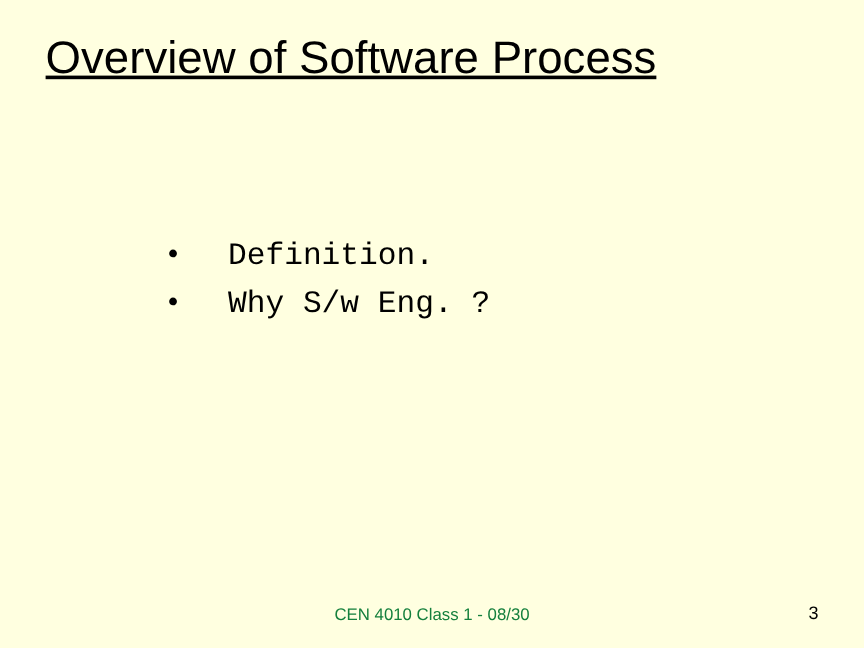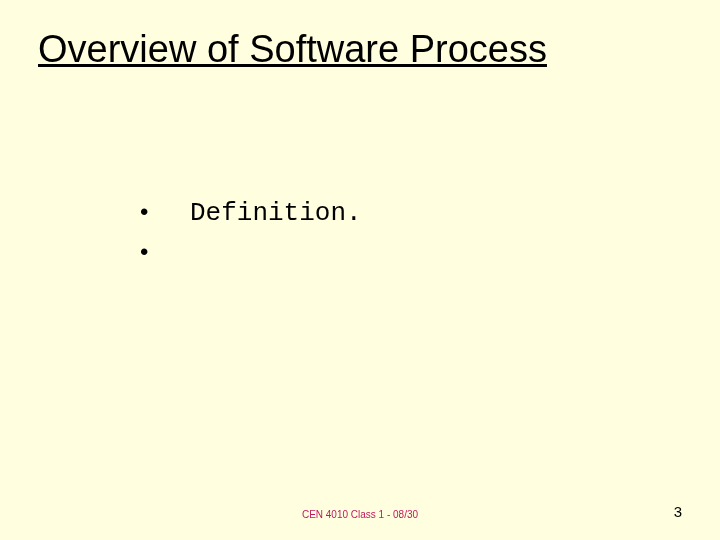--- a/index.html
+++ b/index.html
@@ -52,22 +52,22 @@
     .bullet-text {
       display: inline-block;
       font-family: Liberation Mono, monospace;
     }
     .footer {
       position: absolute;
       bottom: 20px;
       left: 0;
       width: 100%;
       text-align: center;
-      font-size: 10px;
-      color: #be185d;
+      font-size: 14px;
+      color: #15803d;
     }
     .page-number {
       position: absolute;
       bottom: 20px;
       right: 38px;
       font-size: 15px;
       color: #000;
     }
   </style>
 </head>
@@ -76,18 +76,19 @@
 <div class="slide">
   <h1 class="title">Overview of Software Process</h1>
 
   <ul class="bullets">
     <li>
       <span class="bullet-marker">•</span>
       <span class="bullet-text">Definition.</span>
     </li>
     <li>
       <span class="bullet-marker">•</span>
+      <span class="bullet-text">Why S/w Eng. ?</span>
     </li>
   </ul>
 
   <div class="footer">CEN 4010 Class 1 - 08/30</div>
   <div class="page-number">3</div>
 </div>
 
 </body></html>

